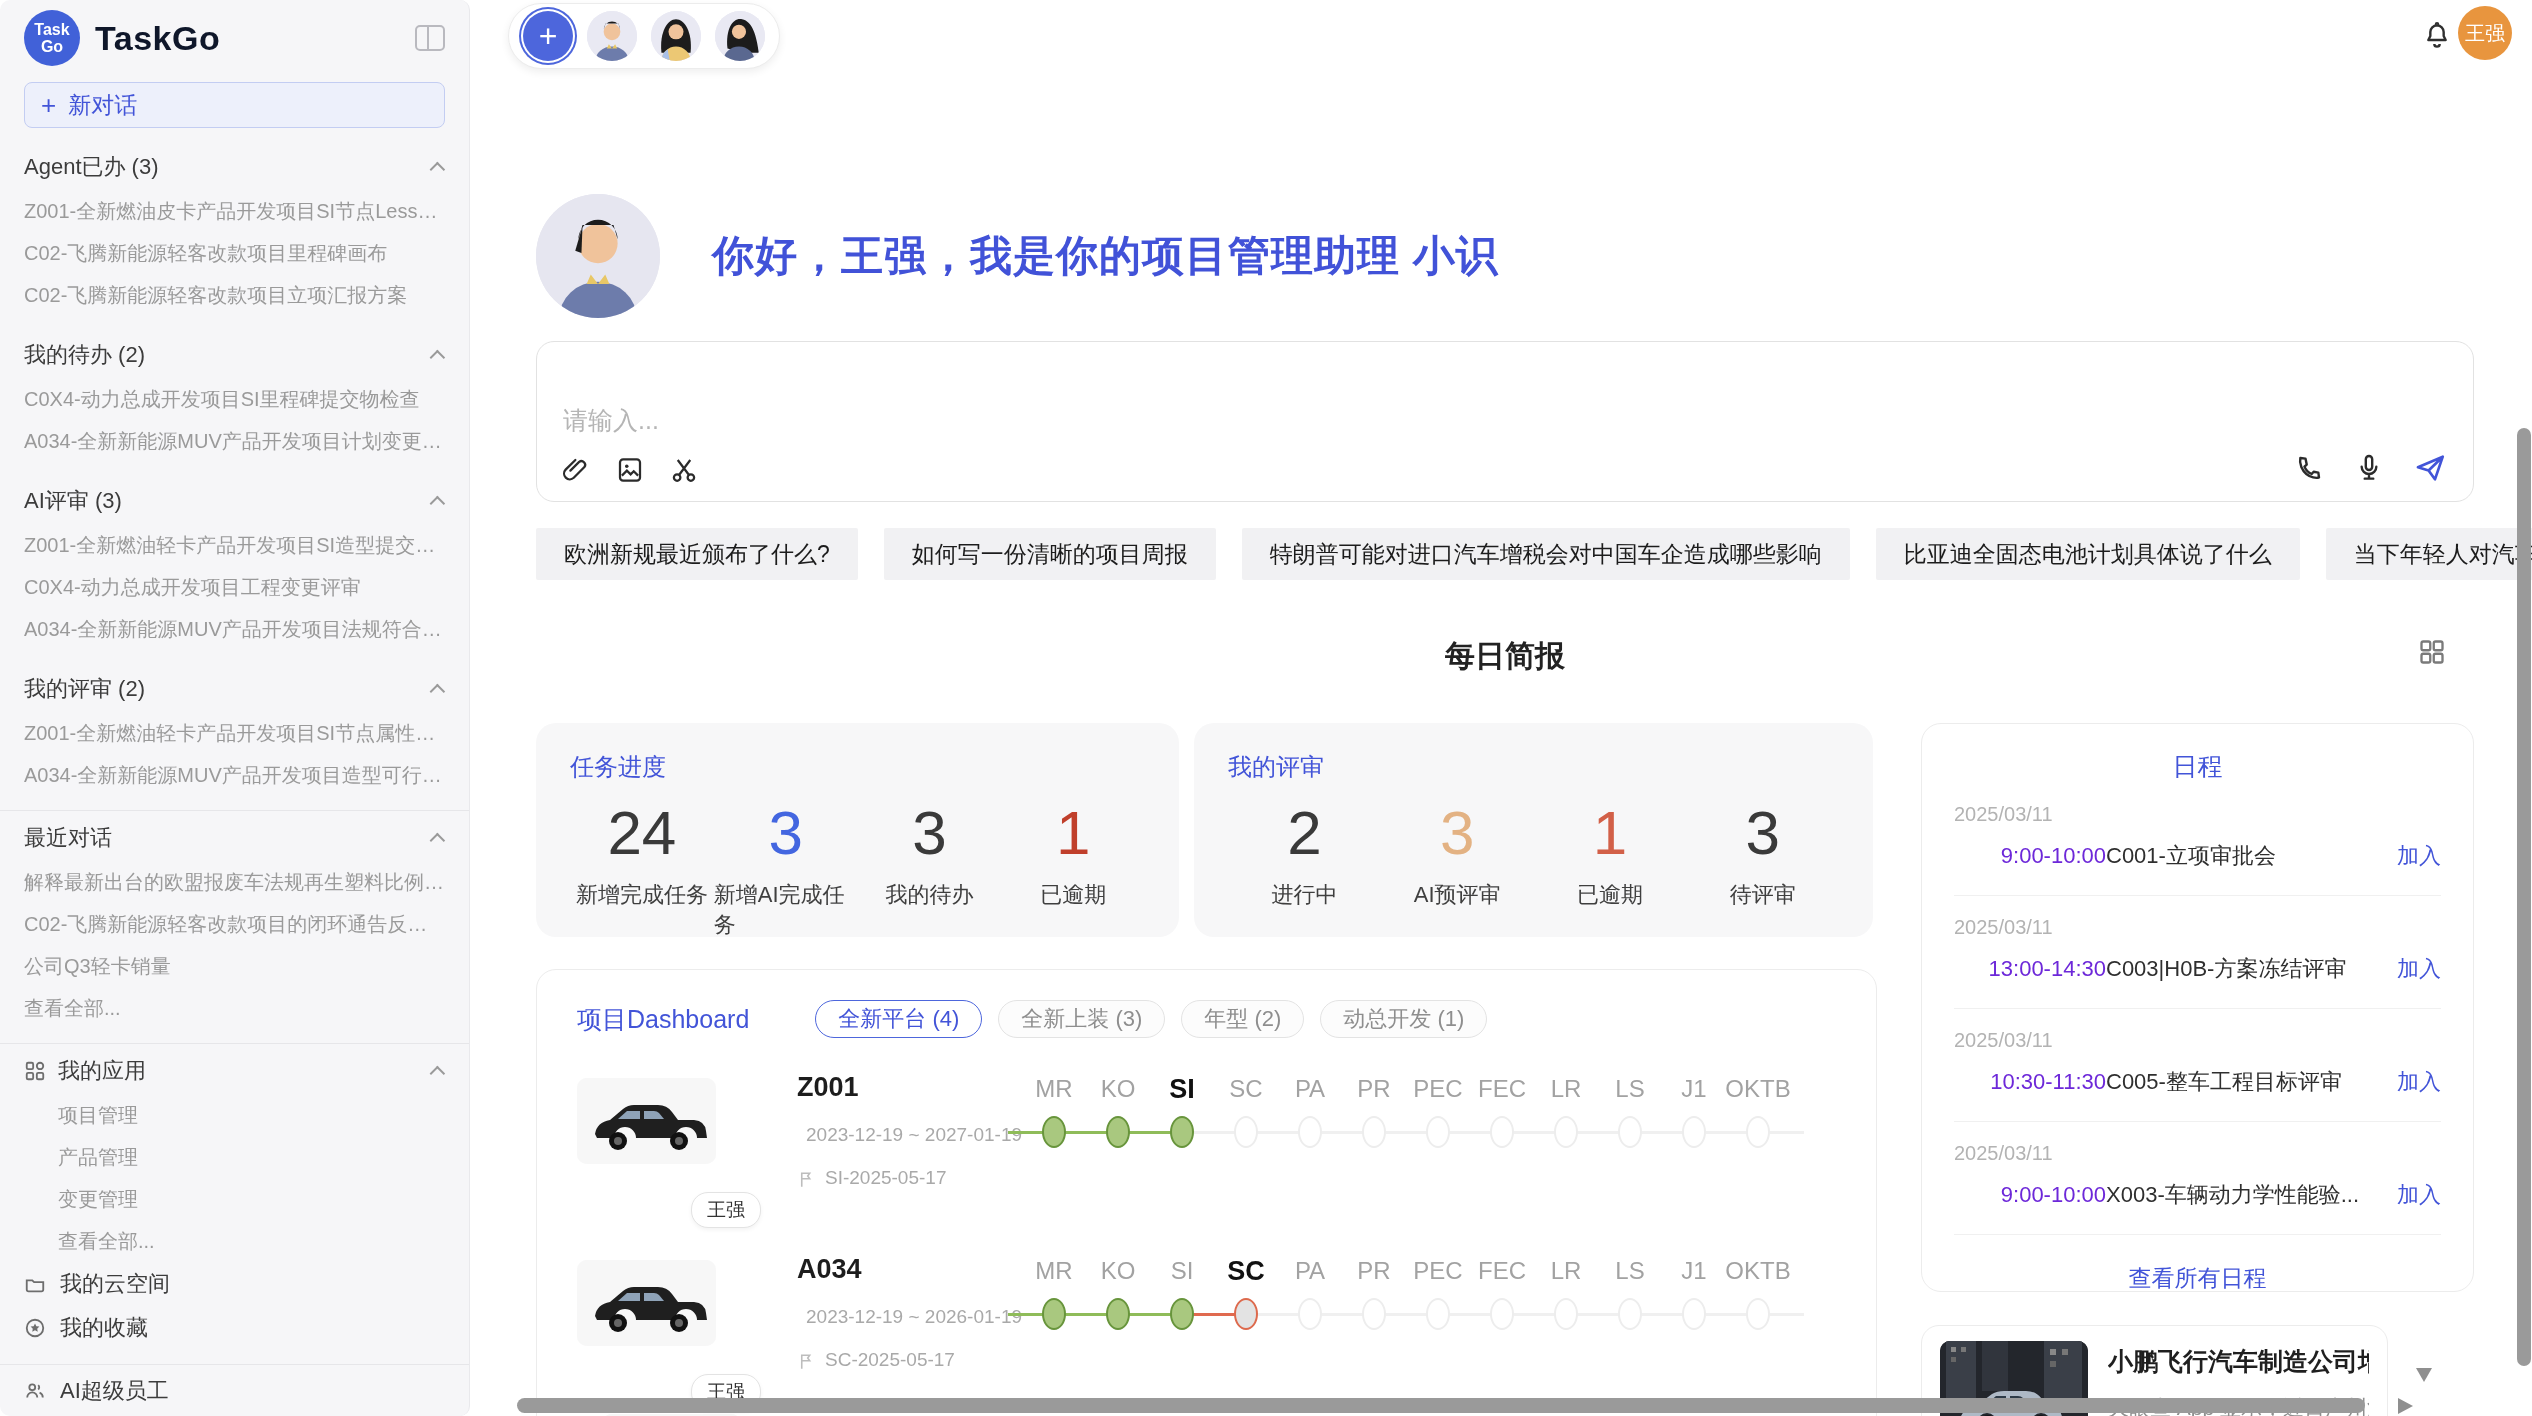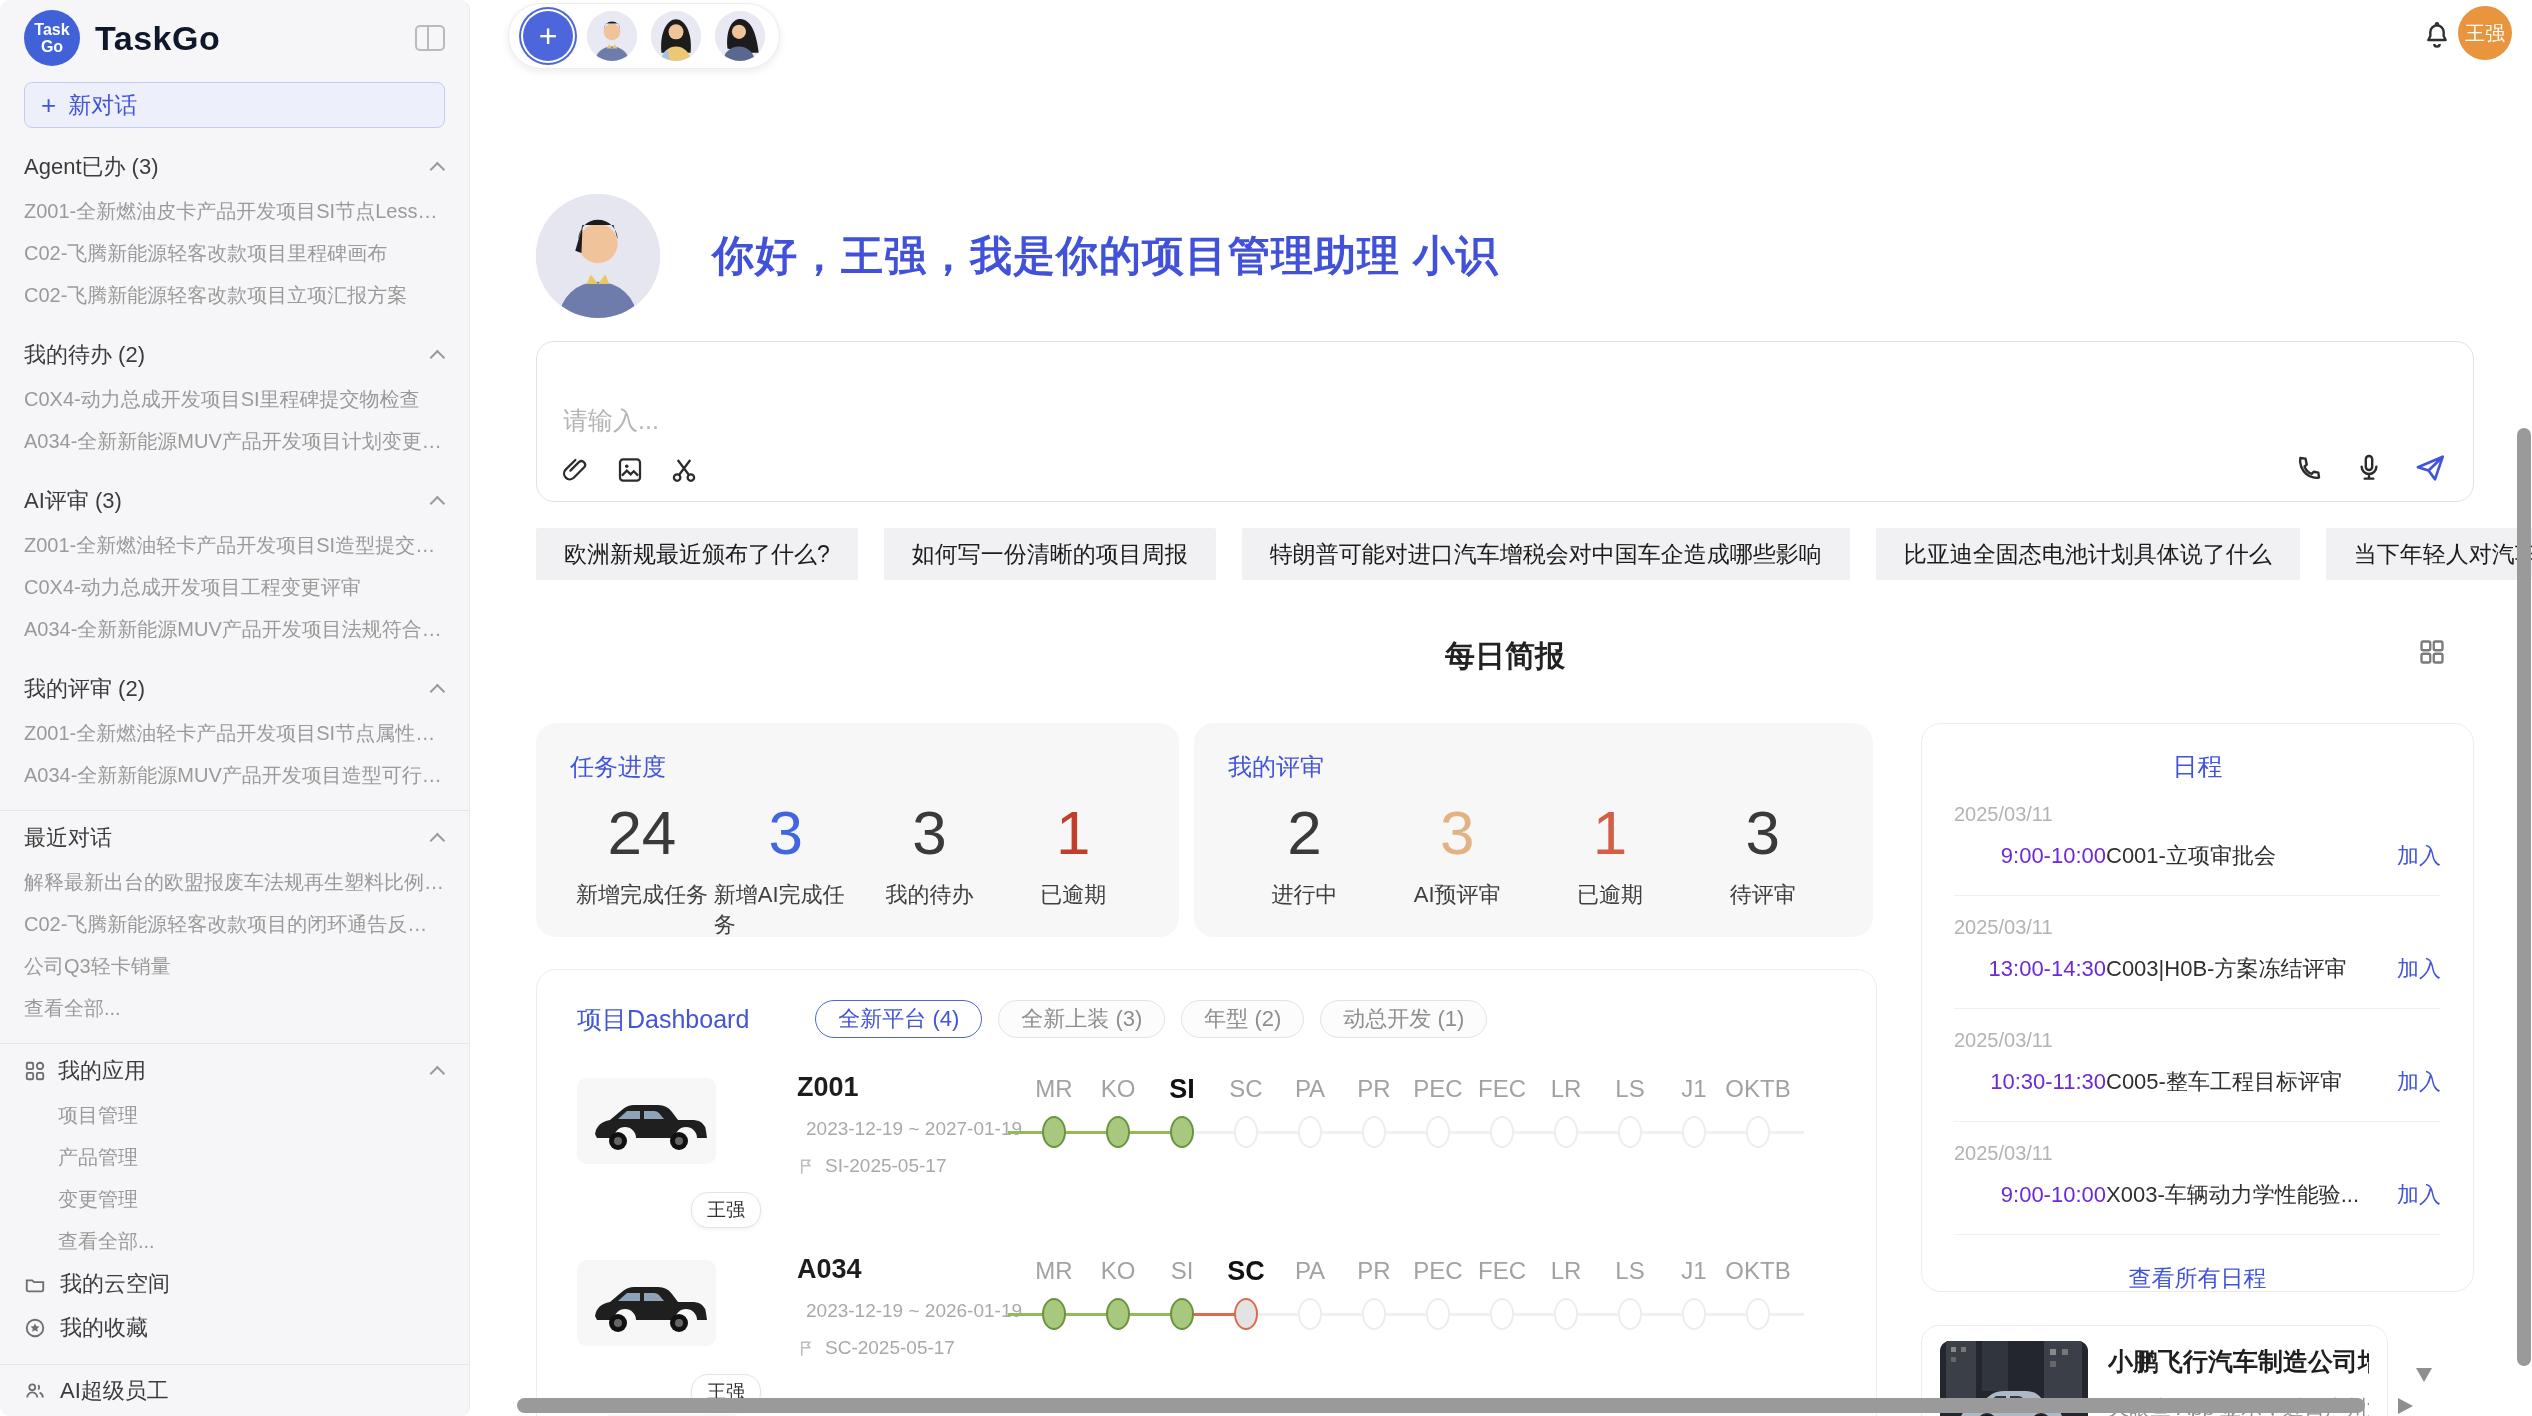--- a/index.html
+++ b/index.html
@@ -92,21 +92,21 @@
          border:1px solid #e3e3e3; color:#8e8e8e; background:#fcfcfc; cursor:pointer; white-space:nowrap; }
   .tab.active { border:1.5px solid #4d66dc; color:#4254d8; background:#fff; }
 
   .proj-row { display:flex; margin-top:34px; height:148px; }
   .car-block { position:relative; width:140px; margin-top:6px; }
   .car-img { width:139px; height:86px; border-radius:10px; background:#f7f7f7; overflow:hidden; }
   .owner-badge { position:absolute; right:-44px; bottom:-8px; background:#fff; border:1px solid #e3e3e3;
                  border-radius:17px; padding:4px 15px; font-size:19px; color:#333; box-shadow:0 2px 4px rgba(0,0,0,.05); }
   .proj-info { margin-left:80px; width:195px; }
   .proj-name { font-size:27px; font-weight:700; color:#1d1d1d; }
-  .proj-meta { margin-top:15px; display:flex; align-items:center; gap:9px; font-size:19px; color:#a9a9a9; white-space:nowrap; }
+  .proj-meta { margin-top:21px; display:flex; align-items:flex-end; gap:9px; font-size:19px; color:#a9a9a9; white-space:nowrap; }
   .track { flex:1; margin-left:30px; position:relative; height:110px; }
   .mcols { display:flex; justify-content:flex-start; position:relative; z-index:2; }
   .mcol { width:64px; display:flex; flex-direction:column; align-items:center; }
   .mlabel { height:34px; line-height:34px; font-size:24px; color:#a2a2a2; }
   .mcol.current .mlabel { color:#111; font-size:27px; font-weight:600; }
   .mdot { margin-top:10px; width:24px; height:32px; border-radius:50%; background:#fff; border:2px solid #ededed; }
   .mcol.done .mdot { background:#a9c87f; border:2px solid #68953c; }
   .mcol.overdue .mdot { background:#e3e3e3; border:2px solid #dd6a4d; }
   .tline { position:absolute; top:59px; height:3px; z-index:1; }
   .tline.base { left:32px; right:32px; background:#f0f0f0; }

